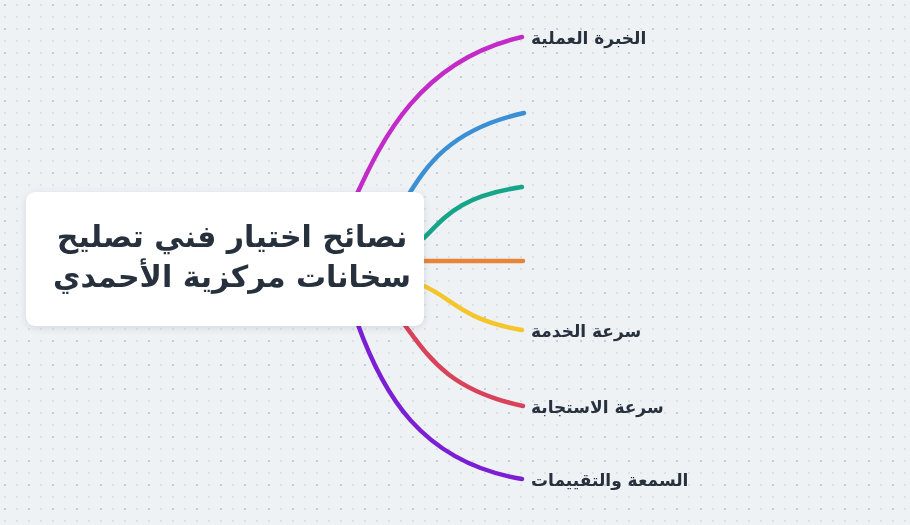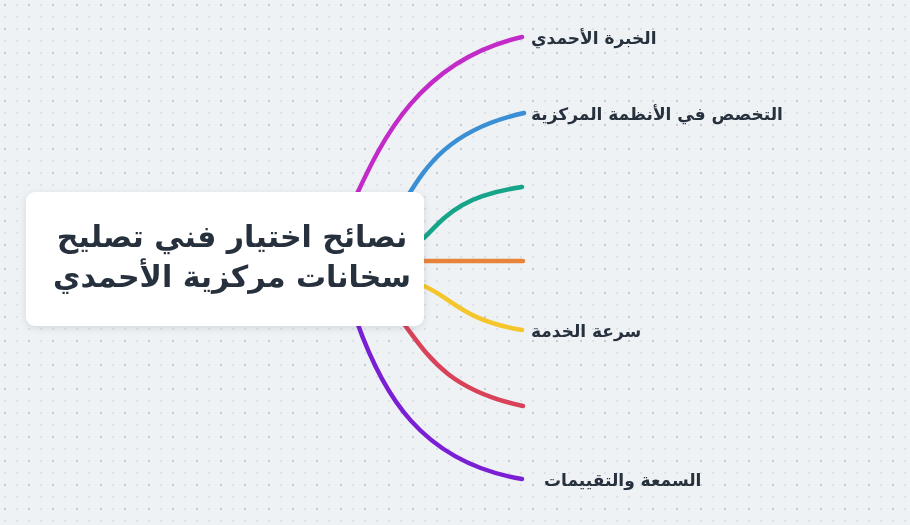--- a/index.html
+++ b/index.html
@@ -95,19 +95,19 @@
     <path fill="none" stroke-width="4.5" stroke-linecap="round" d="M 424 286 C 452 298, 462 320, 522 330" stroke="#f5c62b"></path>
     <path fill="none" stroke-width="4.5" stroke-linecap="round" d="M 404 324 C 428 356, 448 390, 523 406" stroke="#d8435a"></path>
     <path fill="none" stroke-width="4.5" stroke-linecap="round" d="M 357 322 C 382 392, 420 462, 522 479" stroke="#7b1fd4"></path>
   </svg>
 
   <div id="central-node">
     <div id="central-node-title">نصائح اختيار فني تصليح
 سخانات مركزية الأحمدي</div>
   </div>
 
-  <div class="branch-label" style="left:531px; top:30px;">الخبرة الأحمدي</div>
-  <div class="branch-label" style="left:531px; top:106px;">التخصص في الأنظمة المركزية</div>
+  <div class="branch-label" style="left:531px; top:30px;">الخبرة العملية</div>
   <div class="branch-label" style="left:531px; top:323px;">سرعة الخدمة</div>
-  <div class="branch-label" style="left:531px; top:472px;margin-left:13px;">السمعة والتقييمات</div>
+  <div class="branch-label" style="left:531px; top:399px;">سرعة الاستجابة</div>
+  <div class="branch-label" style="left:531px; top:472px;">السمعة والتقييمات</div>
 
 
 </div>
 
 </body></html>

